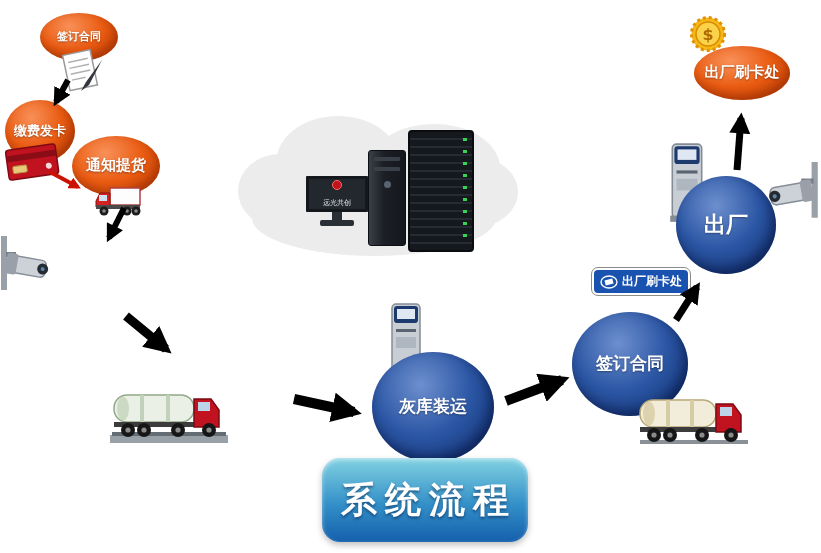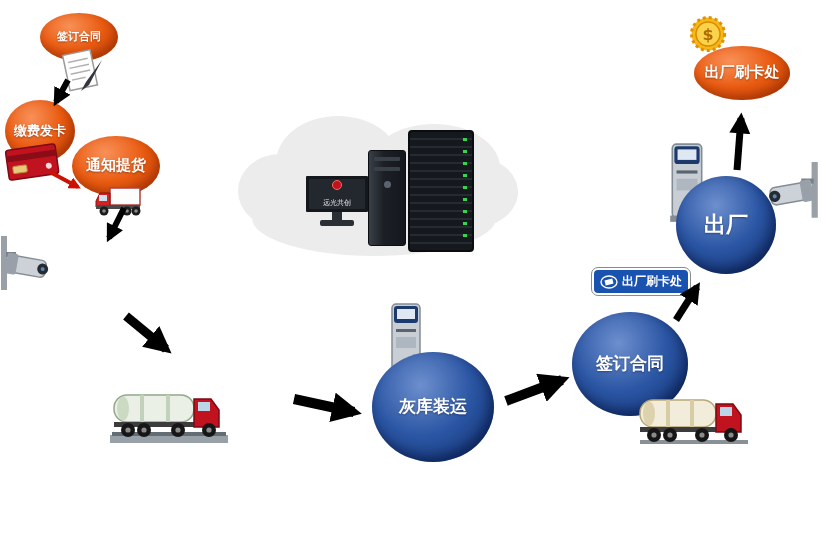--- a/index.html
+++ b/index.html
@@ -248,20 +248,23 @@
   <svg class="icon" style="left:688px; top:14px; z-index:5;" width="40" height="40" viewBox="0 0 40 40">
     <circle cx="20" cy="20" r="16.5" fill="#f6b819" stroke="#e09000" stroke-width="3" stroke-dasharray="3 3"></circle>
     <circle cx="20" cy="20" r="12" fill="#fbd34a" stroke="#d88a00" stroke-width="1.5"></circle>
     <text x="20" y="26" text-anchor="middle" font-size="16" font-weight="bold" fill="#b06a00" font-family="DejaVu Sans, sans-serif">$</text>
   </svg>
 
   <div class="node orange" style="left:694px; top:46px; width:96px; height:54px; font-size:15px;">
     <span>出厂刷卡处</span>
   </div>
 
+  <div id="title-block">
+    <span>系统流程</span>
+  </div>
 
   <svg id="arrow-layer" width="821" height="553" viewBox="0 0 821 553">
     <defs>
       <marker id="mb" markerWidth="3" markerHeight="3" refX="2.2" refY="1.5" orient="auto">
         <path d="M0,0 L3,1.5 L0,3 z" fill="#000"></path>
       </marker>
       <marker id="mr" markerWidth="3" markerHeight="3" refX="2.2" refY="1.5" orient="auto">
         <path d="M0,0 L3,1.5 L0,3 z" fill="#cc1100"></path>
       </marker>
     </defs>

